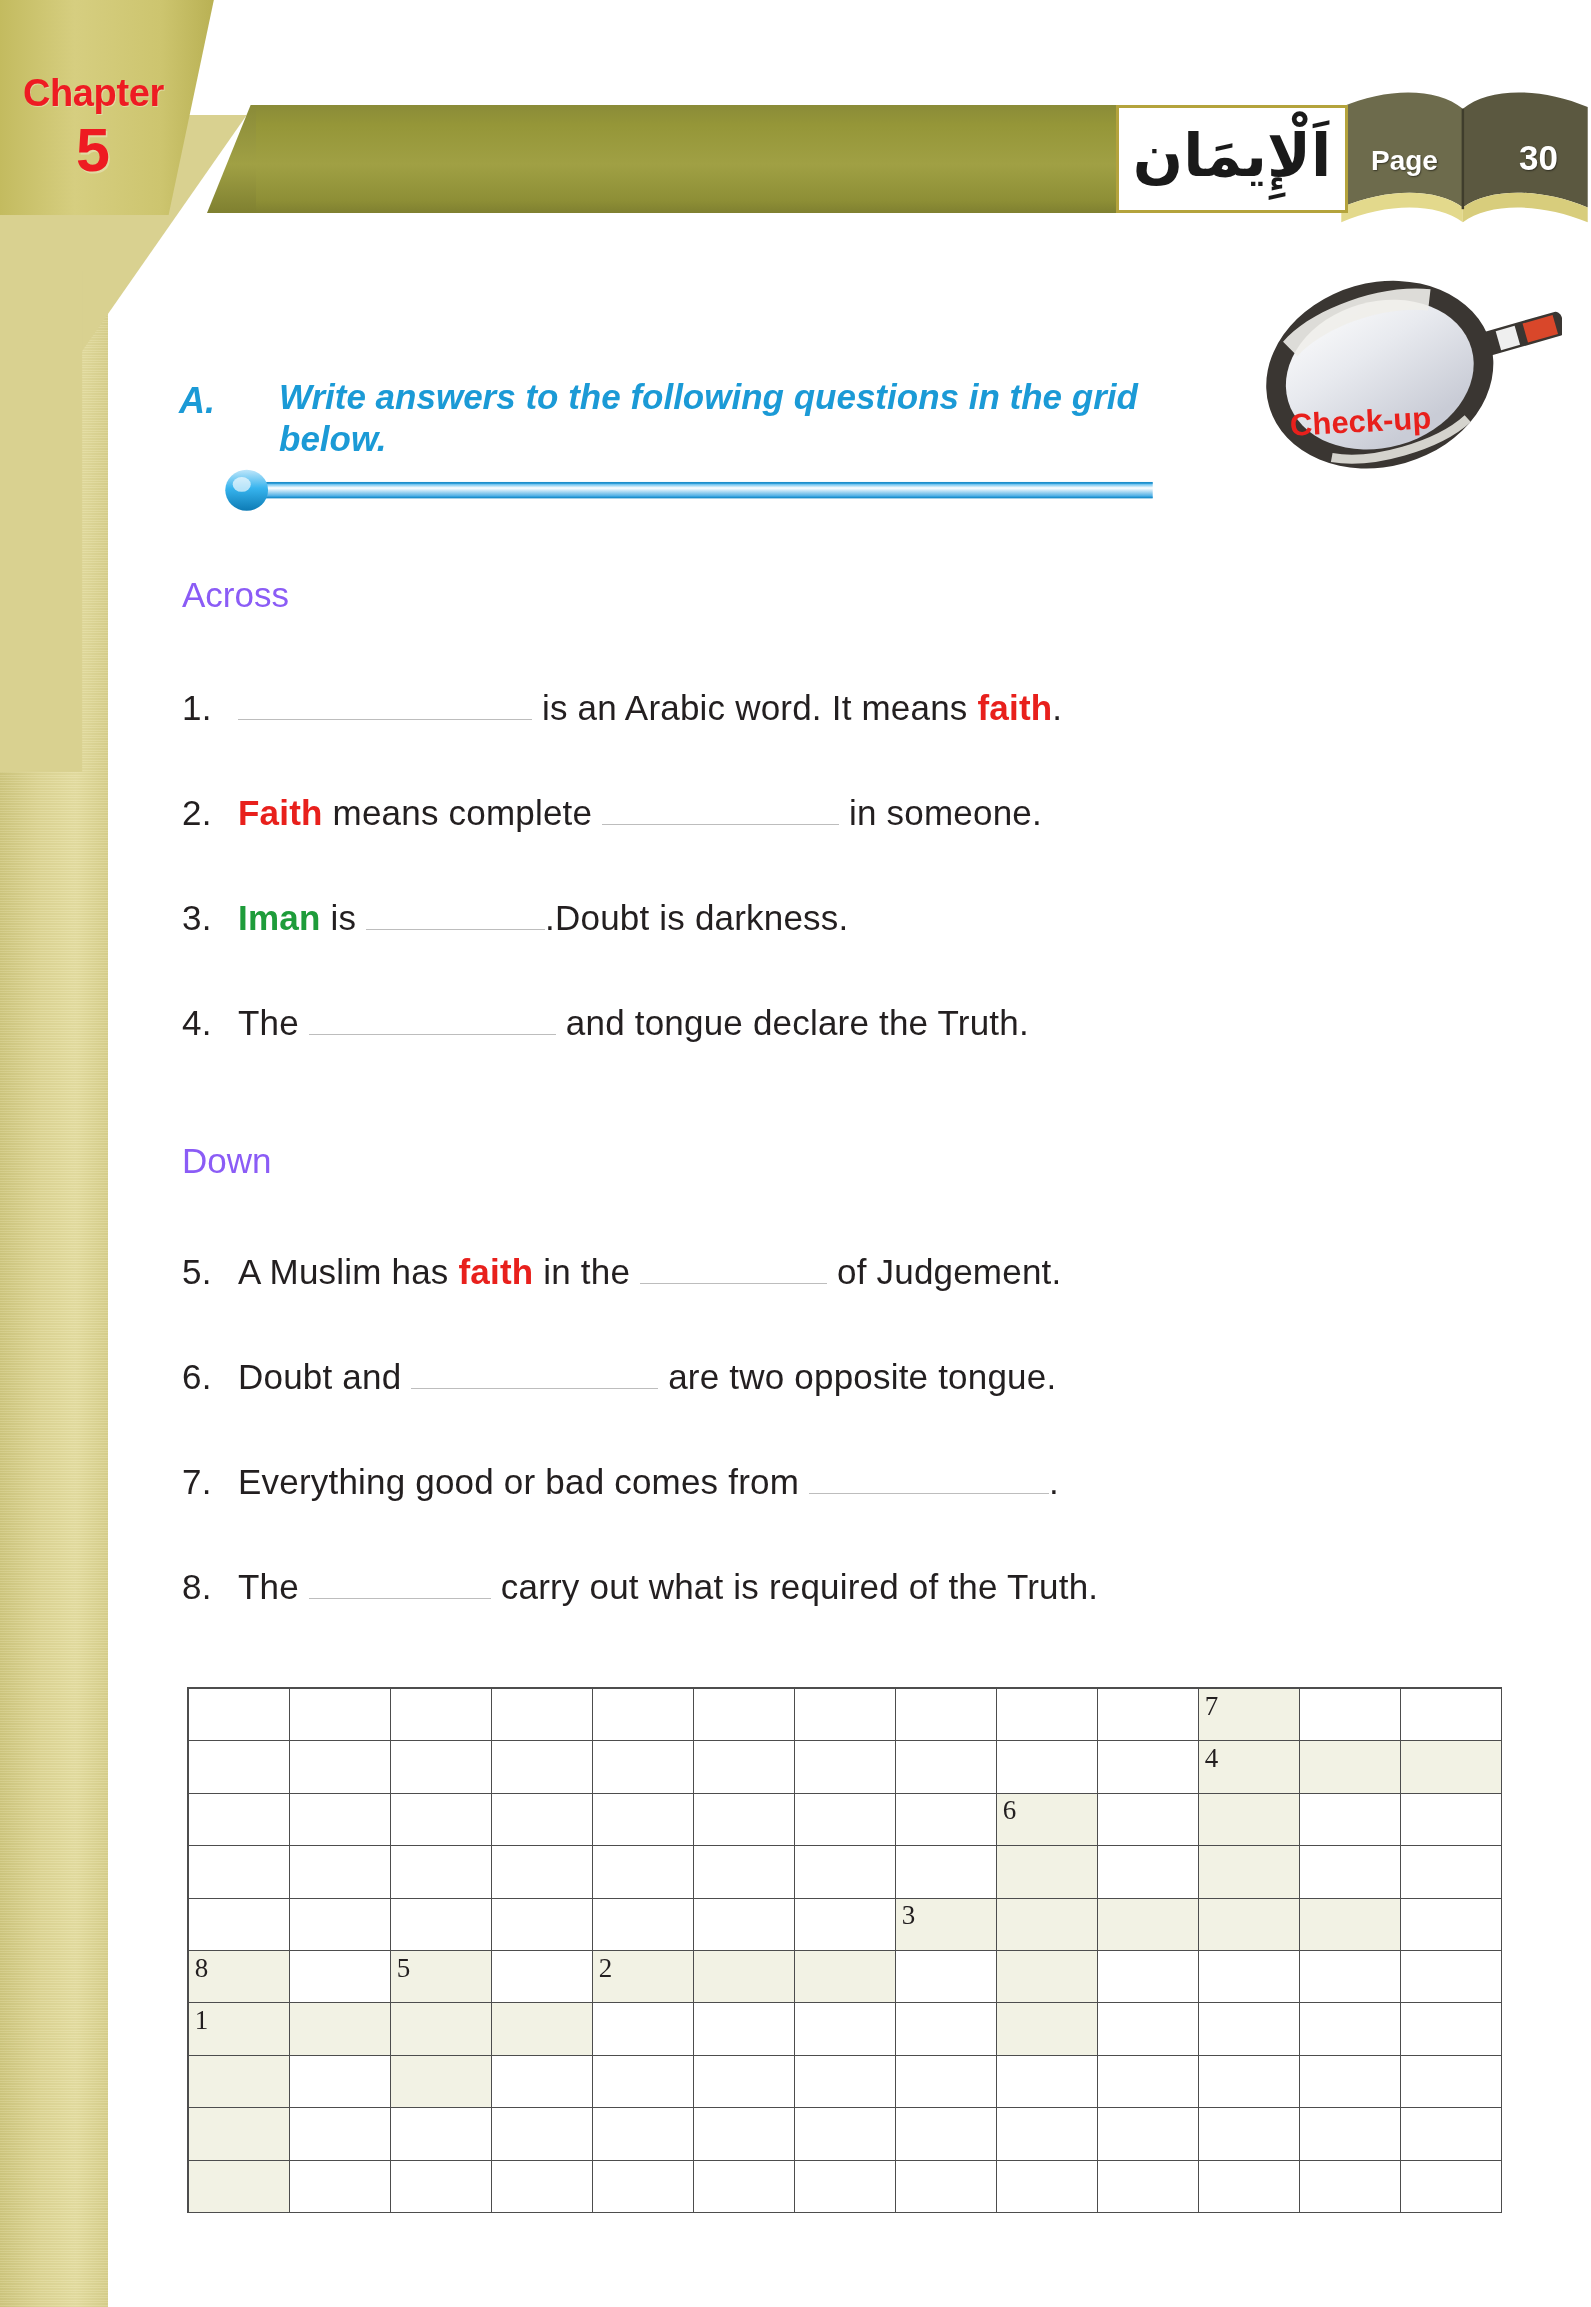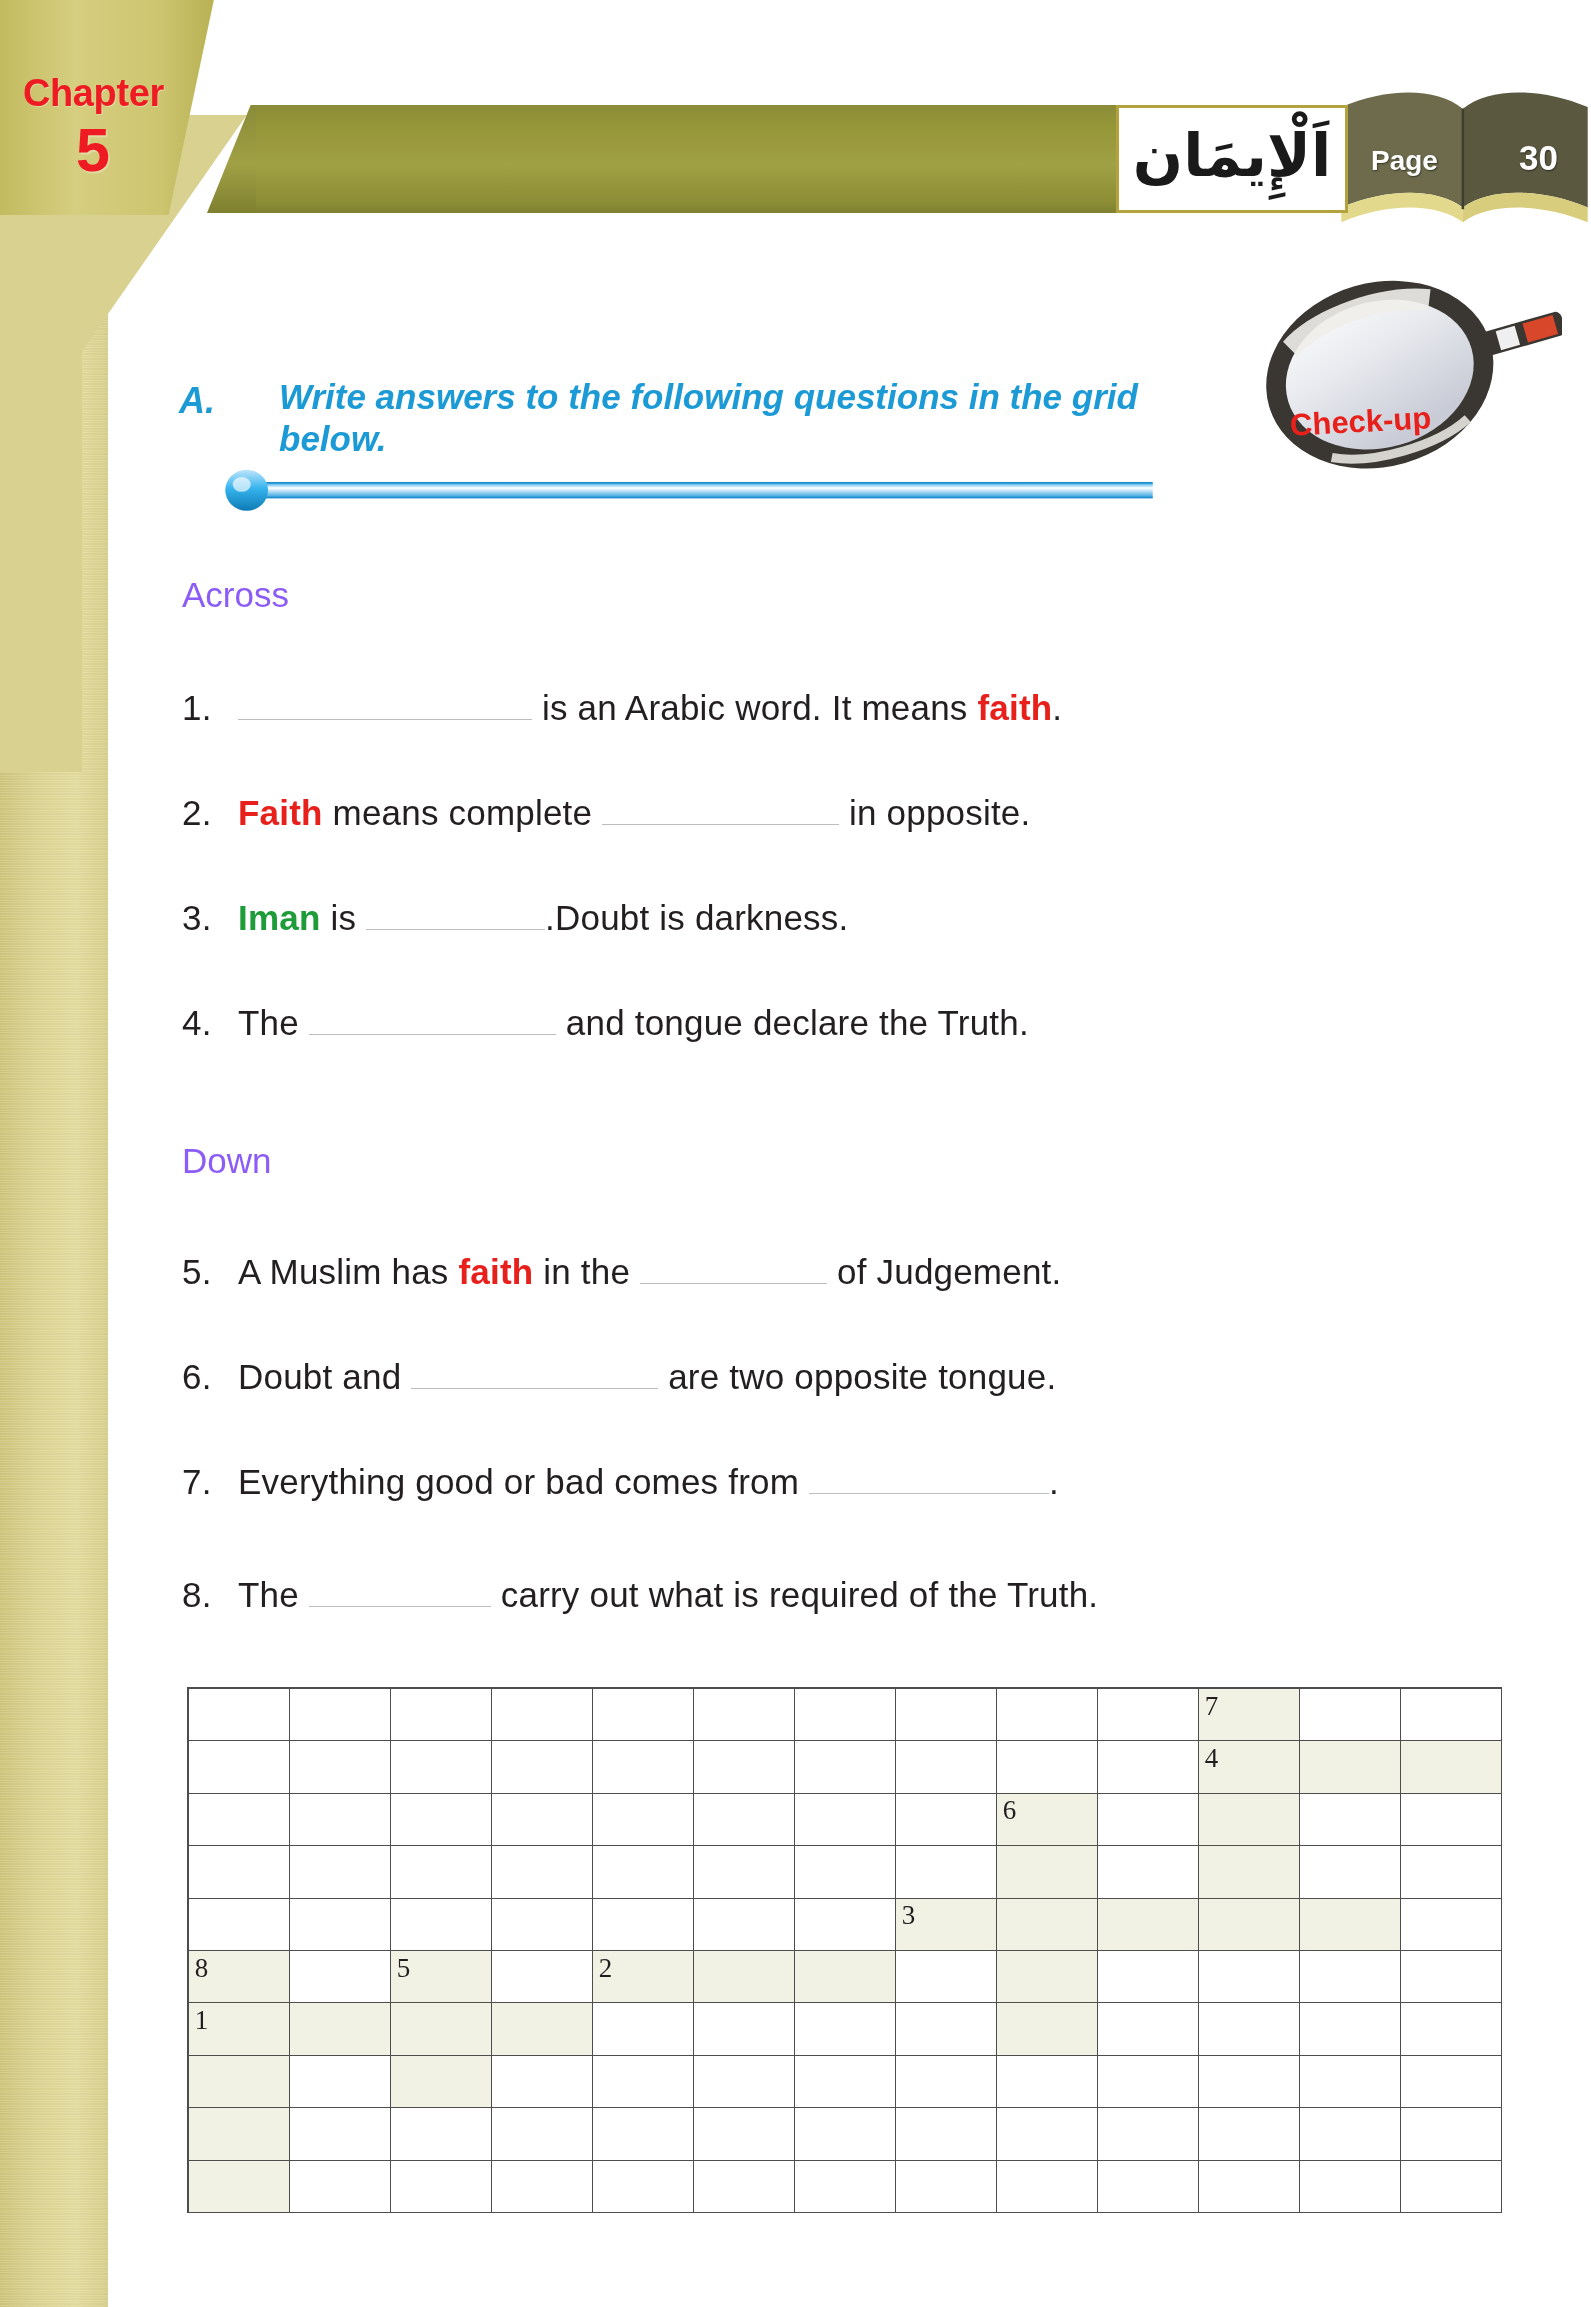--- a/index.html
+++ b/index.html
@@ -321,21 +321,21 @@
 </svg>
 <div class="checkup-label">Check-up</div>
 
 <div class="section-head" style="left:182px; top:575px;">Across</div>
 
 <div class="q" style="left:182px; top:684px;">
   <span class="num">1.</span><span class="blank" style="width:294px;"></span>&nbsp;<span>is an Arabic word. It means</span> <span class="red">faith</span><span>.</span>
 </div>
 
 <div class="q" style="left:182px; top:789px;">
-  <span class="num">2.</span><span class="red">Faith</span> <span>means complete</span> <span class="blank" style="width:237px;"></span> <span>in  opposite.</span>
+  <span class="num">2.</span><span class="red">Faith</span> <span>means complete</span> <span class="blank" style="width:237px;"></span> <span>in  someone.</span>
 </div>
 
 <div class="q" style="left:182px; top:894px;">
   <span class="num">3.</span><span class="green">Iman</span> <span>is</span> <span class="blank" style="width:179px;"></span><span>.Doubt is darkness.</span>
 </div>
 
 <div class="q" style="left:182px; top:999px;">
   <span class="num">4.</span><span>The</span> <span class="blank" style="width:247px;"></span> <span>and tongue declare the Truth.</span>
 </div>
 
@@ -346,21 +346,21 @@
 </div>
 
 <div class="q" style="left:182px; top:1353px;">
   <span class="num">6.</span><span>Doubt and</span> <span class="blank" style="width:247px;"></span> <span>are two opposite tongue.</span>
 </div>
 
 <div class="q" style="left:182px; top:1458px;">
   <span class="num">7.</span><span>Everything good or bad comes from</span> <span class="blank" style="width:240px;"></span><span>.</span>
 </div>
 
-<div class="q" style="left:182px; top:1563px;margin-top:8px;">
+<div class="q" style="left:182px; top:1563px;">
   <span class="num">8.</span><span>The</span> <span class="blank" style="width:182px;"></span> <span>carry out what is required of the Truth.</span>
 </div>
 
 <div class="grid" id="crossword-grid">
     <div class="cell"></div>
     <div class="cell"></div>
     <div class="cell"></div>
     <div class="cell"></div>
     <div class="cell"></div>
     <div class="cell"></div>

